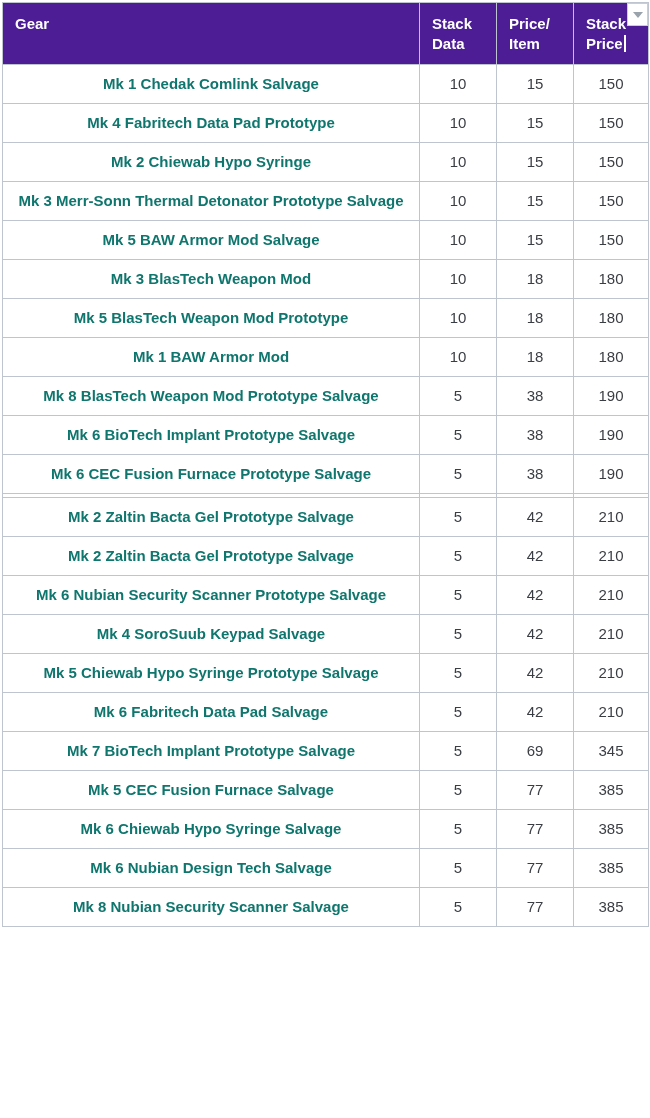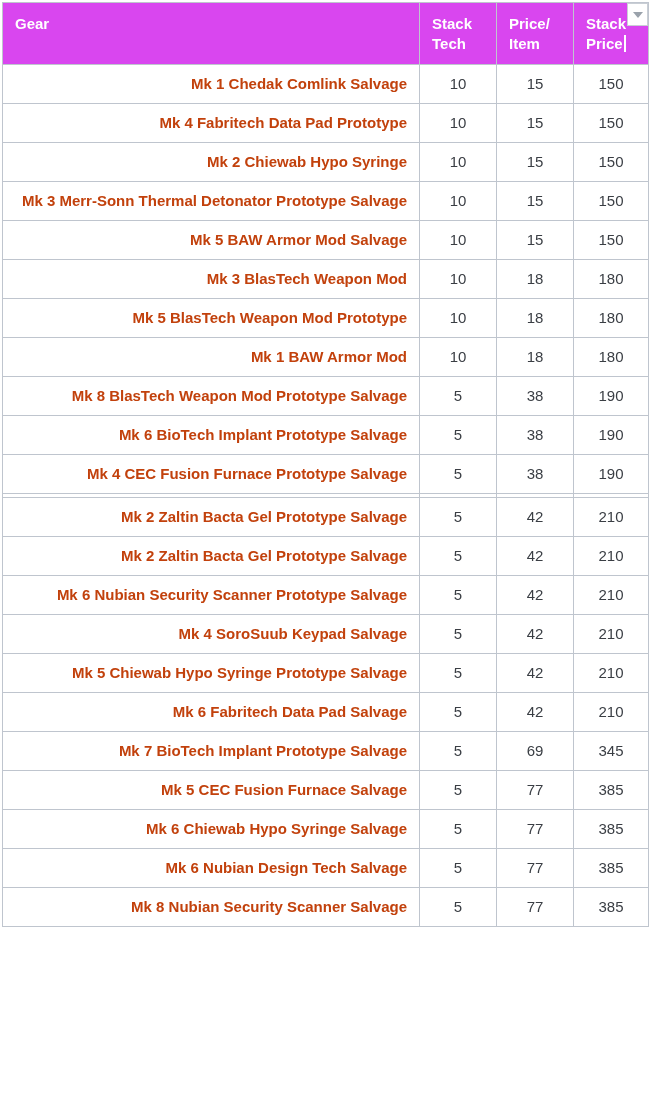--- a/index.html
+++ b/index.html
@@ -21,41 +21,41 @@
   table.gear-table {
     border-collapse: collapse;
     table-layout: fixed;
     width: 646px;
   }
   table.gear-table th,
   table.gear-table td {
     border: 1px solid #bfc5ce;
   }
   table.gear-table th {
-    background: #d946ef;
+    background: #4c1d95;
     color: #ffffff;
     font-size: 15px;
     font-weight: bold;
     line-height: 20px;
     text-align: left;
     vertical-align: top;
     padding: 11px 16px 10px 12px;
     height: 61px;
   }
   table.gear-table td {
     background: #ffffff;
     font-size: 15px;
     line-height: 20px;
     padding: 9px 12px;
     vertical-align: middle;
   }
   td.gear-cell {
     font-weight: bold;
-    color: #c2410c;
-    text-align: right;
+    color: #0f766e;
+    text-align: center;
   }
   td.num-cell {
     font-weight: normal;
     color: #3a3e44;
     text-align: center;
   }
   tr.spacer-row td {
     padding: 0;
     height: 4px;
   }
@@ -101,21 +101,21 @@
       <col style="width:77px">
       <col style="width:75px">
     </colgroup>
     <thead>
       <tr id="header-row">
           <th>
             <div class="hline">Gear</div>
           </th>
           <th>
             <div class="hline">Stack</div>
-            <div class="hline">Tech</div>
+            <div class="hline">Data</div>
           </th>
           <th>
             <div class="hline">Price/</div>
             <div class="hline">Item</div>
           </th>
           <th>
             <div class="hline">Stack</div>
             <div class="hline">Price<span class="caret"></span></div>
           </th>
         </tr>
@@ -175,21 +175,21 @@
           <td class="num-cell">38</td>
           <td class="num-cell">190</td>
         </tr>
         <tr>
           <td class="gear-cell">Mk 6 BioTech Implant Prototype Salvage</td>
           <td class="num-cell">5</td>
           <td class="num-cell">38</td>
           <td class="num-cell">190</td>
         </tr>
         <tr>
-          <td class="gear-cell">Mk 4 CEC Fusion Furnace Prototype Salvage</td>
+          <td class="gear-cell">Mk 6 CEC Fusion Furnace Prototype Salvage</td>
           <td class="num-cell">5</td>
           <td class="num-cell">38</td>
           <td class="num-cell">190</td>
         </tr>
         <tr class="spacer-row">
           <td></td>
           <td></td>
           <td></td>
           <td></td>
         </tr>

